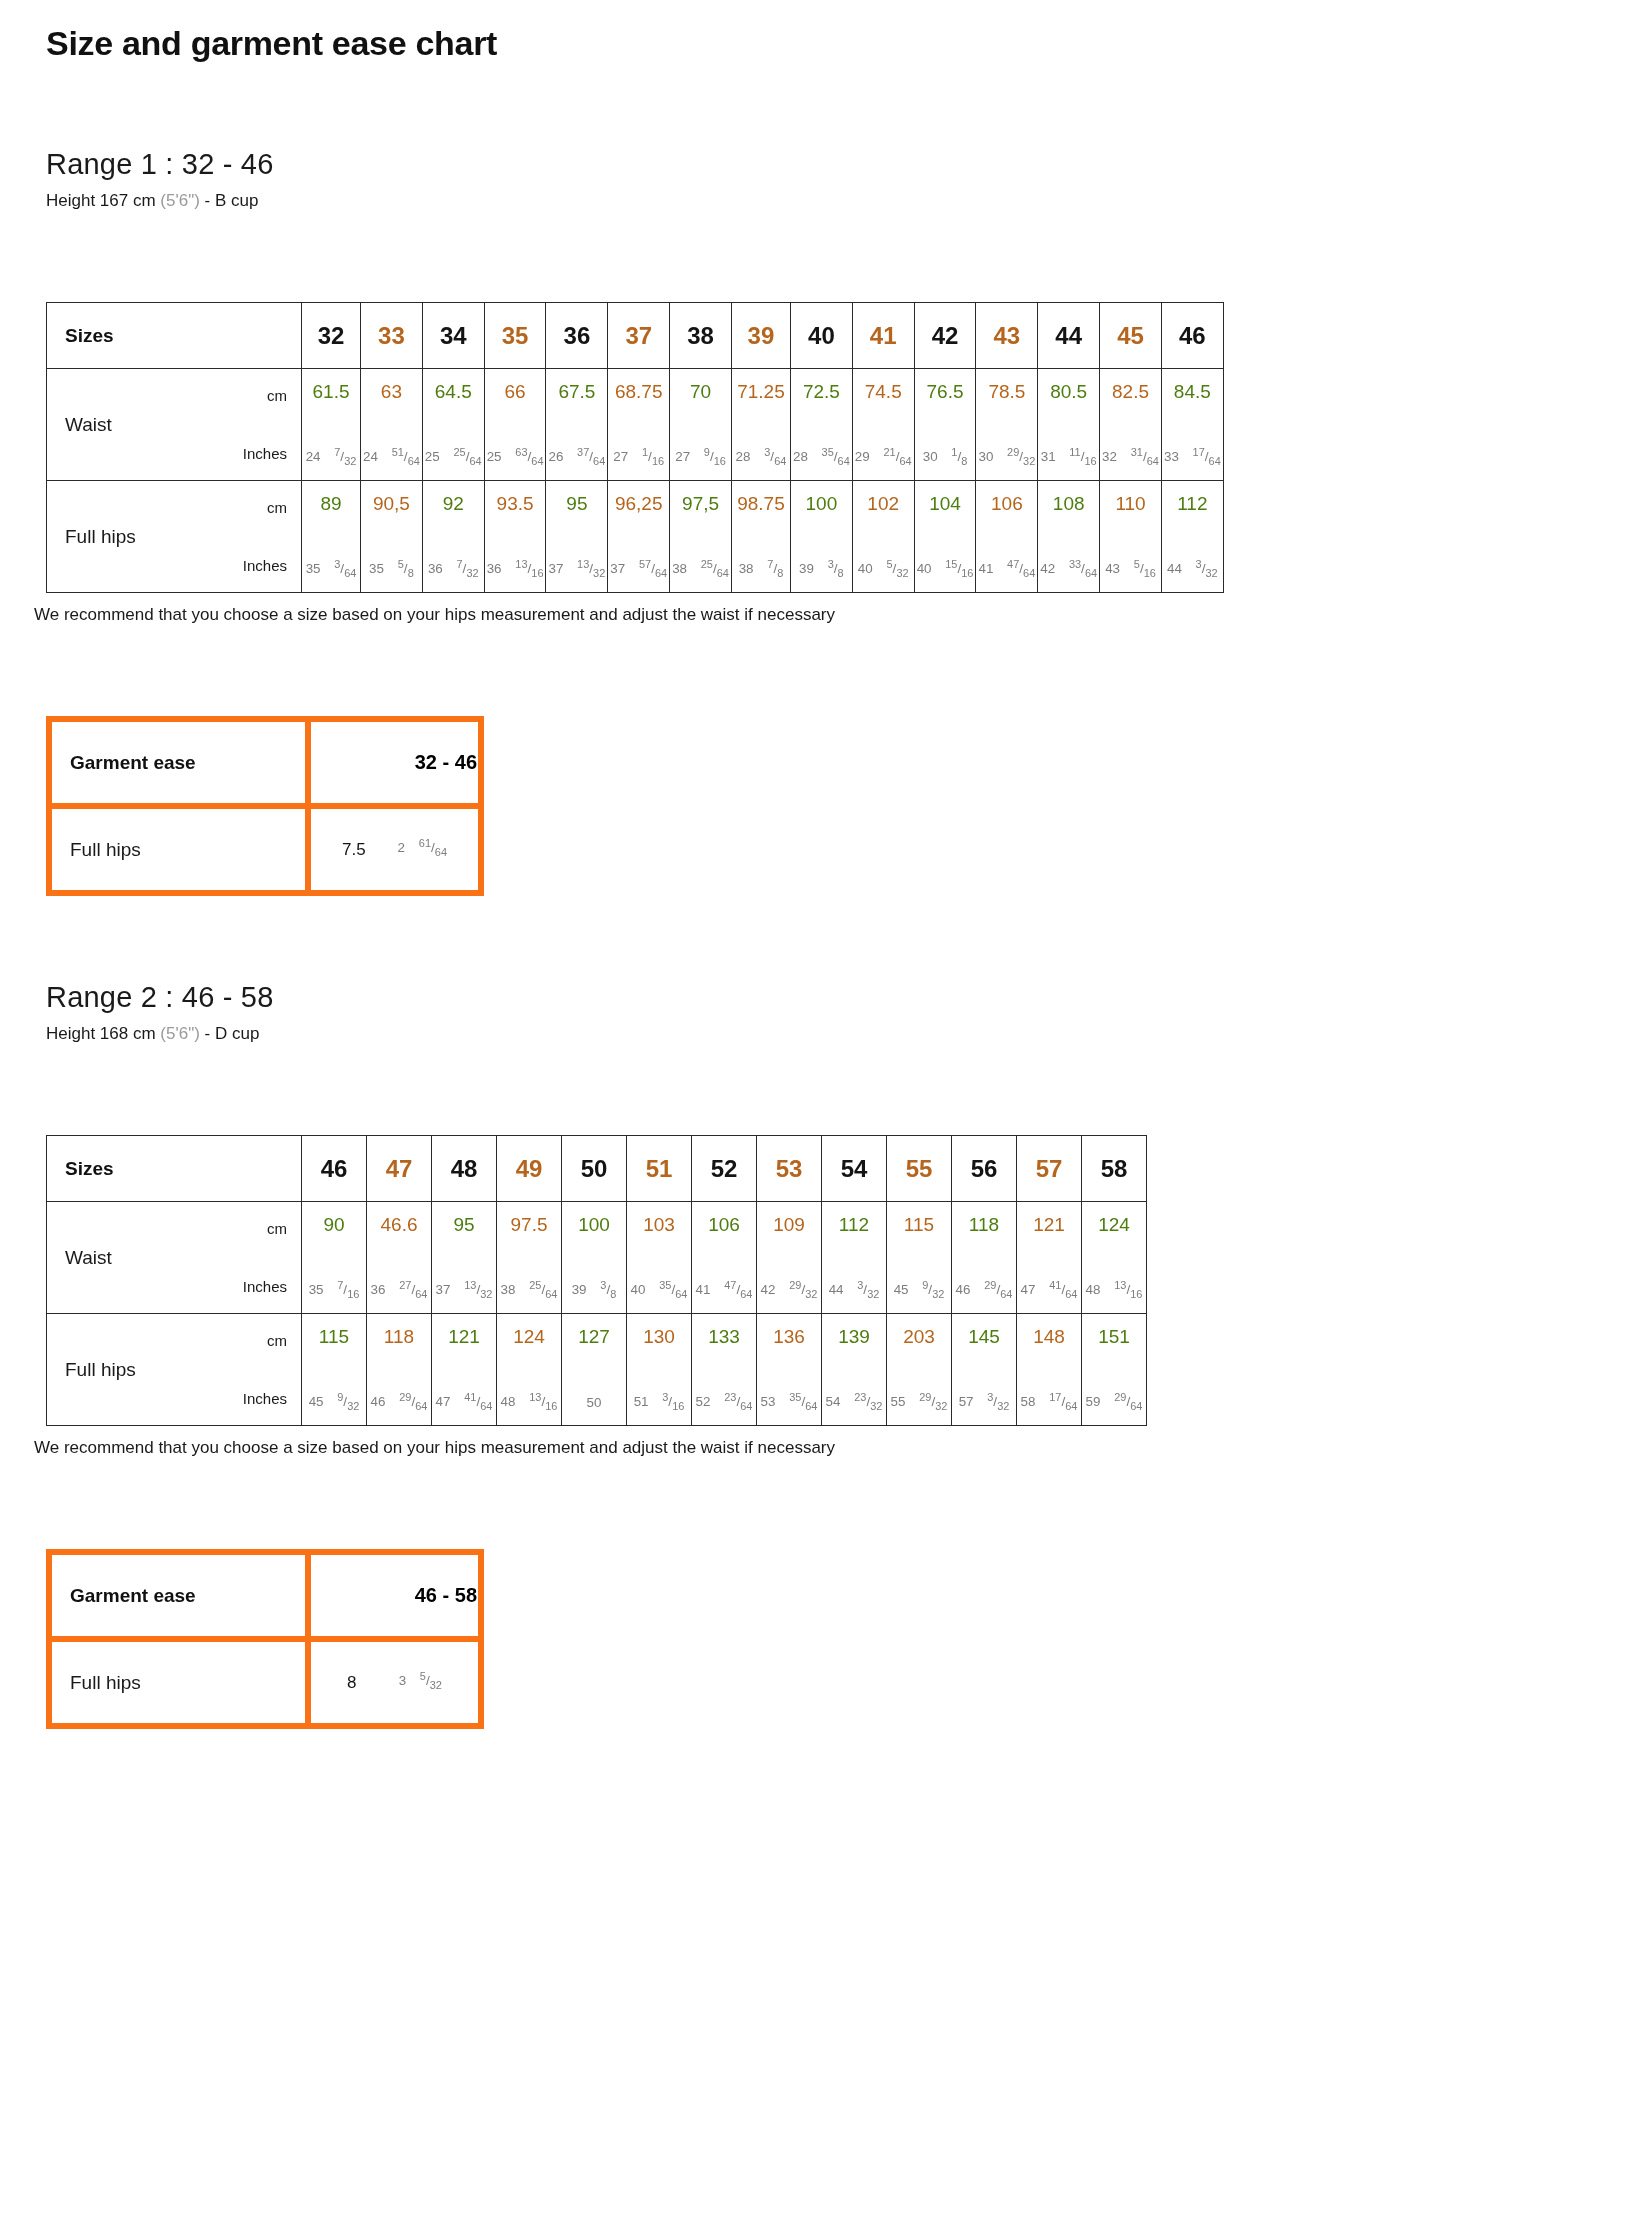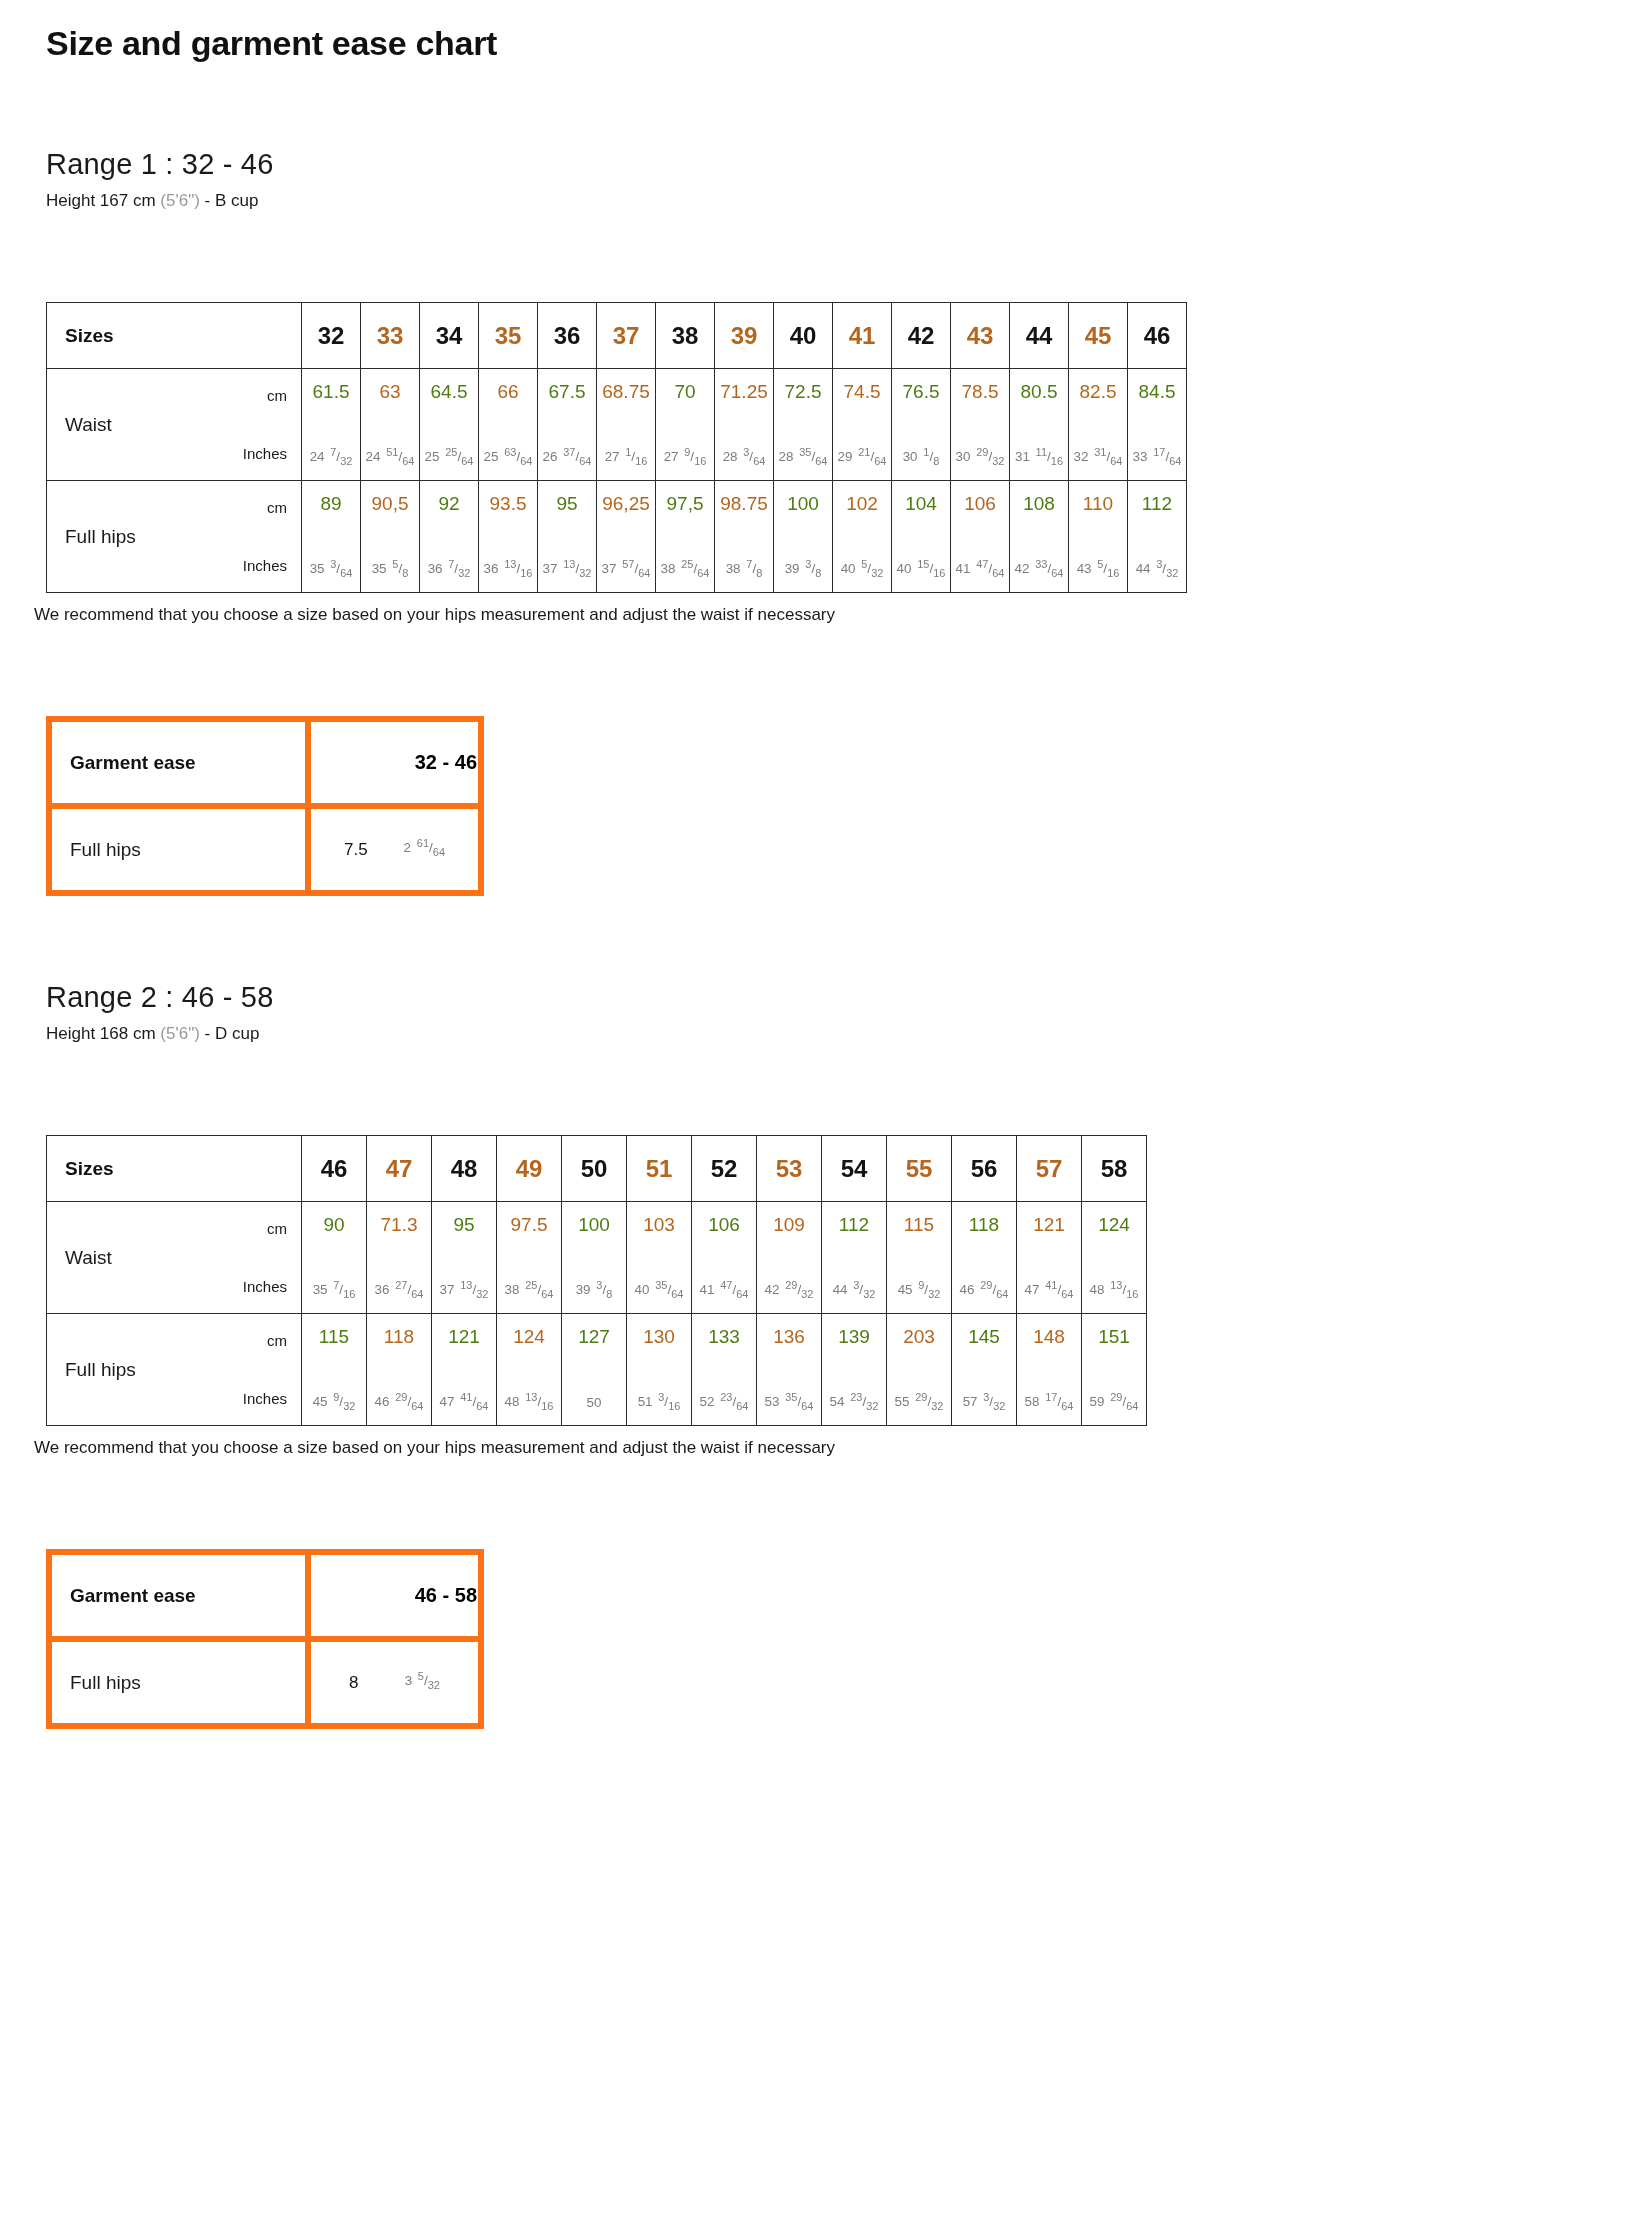--- a/index.html
+++ b/index.html
@@ -113,21 +113,21 @@
   .val-in {
     font-size: 13.4px;
     color: #7d7d7d;
     line-height: 1;
     white-space: nowrap;
   }
   .frac {
     display: inline-block;
     position: relative;
     white-space: nowrap;
-    margin-left: 2px;
+    margin-left: 10px;
   }
   .frac .num {
     font-size: 0.82em;
     vertical-align: super;
     line-height: 0;
   }
   .frac .sl { font-size: 1.02em; }
   .frac .den {
     font-size: 0.82em;
     vertical-align: sub;
@@ -502,21 +502,21 @@
                 </div>
               </td>
               <td>
                 <div class="val-stack">
                   <span class="val-cm">90</span>
                   <span class="val-in">35 <span class="frac"><span class="num">7</span><span class="sl">/</span><span class="den">16</span></span></span>
                 </div>
               </td>
               <td>
                 <div class="val-stack">
-                  <span class="val-cm alt">71.3</span>
+                  <span class="val-cm alt">46.6</span>
                   <span class="val-in">36 <span class="frac"><span class="num">27</span><span class="sl">/</span><span class="den">64</span></span></span>
                 </div>
               </td>
               <td>
                 <div class="val-stack">
                   <span class="val-cm">95</span>
                   <span class="val-in">37 <span class="frac"><span class="num">13</span><span class="sl">/</span><span class="den">32</span></span></span>
                 </div>
               </td>
               <td>

